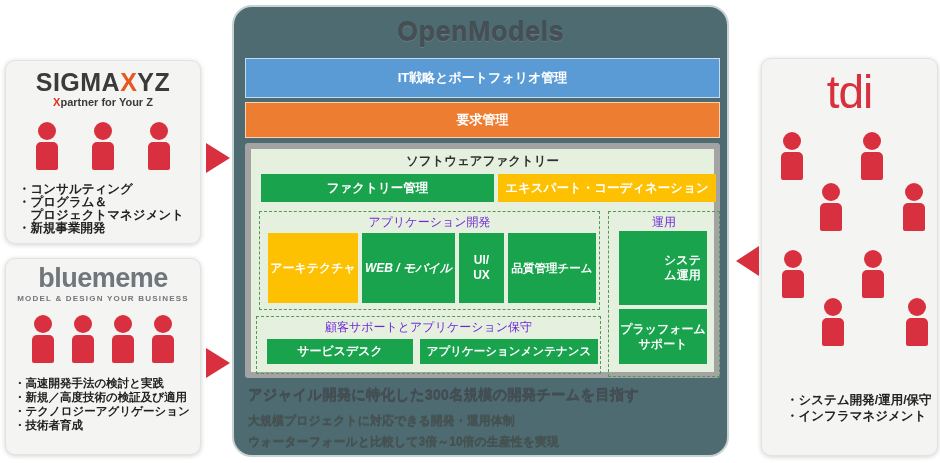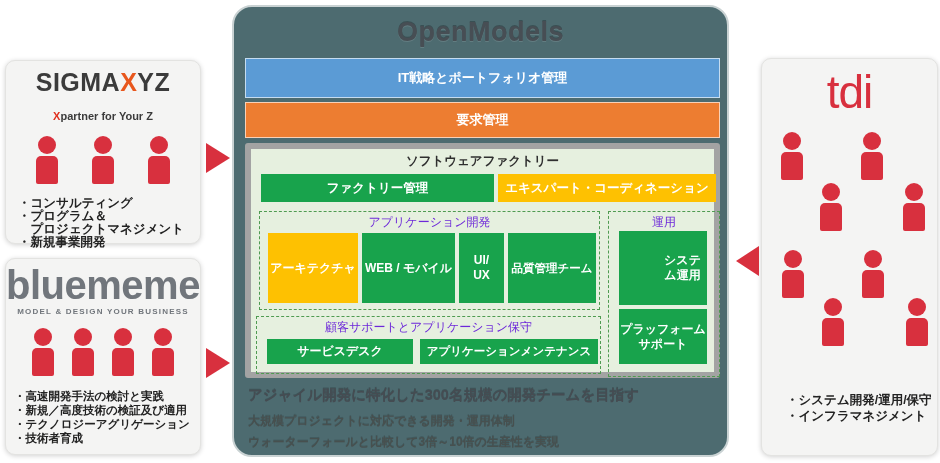--- a/index.html
+++ b/index.html
@@ -14,24 +14,24 @@
   
   .card{position:absolute;background:var(--card);border:1px solid #e3e3e1;border-radius:10px;
         box-shadow:0 1px 5px rgba(0,0,0,0.18);}
   .card-sigmaxyz{left:5px;top:60px;width:196px;height:184px;}
   .card-bluememe{left:5px;top:258px;width:196px;height:197px;}
   .card-tdi{left:761px;top:58px;width:177px;height:398px;}
 
   .sx-logo{margin-top:9px;text-align:center;font-size:25px;font-weight:bold;
            letter-spacing:0.5px;color:var(--logodark);line-height:1;}
   .sx-logo .x{color:#e8571d;}
-  .sx-tag{text-align:center;font-size:11px;font-weight:bold;color:var(--logodark);margin-top:15px;}
+  .sx-tag{text-align:center;font-size:11px;font-weight:bold;color:var(--logodark);margin-top:1px;}
   .sx-tag .x{color:#e0301e;}
 
-  .bm-logo{margin-top:6px;text-align:center;font-size:40px;font-weight:bold;
+  .bm-logo{margin-top:6px;text-align:center;font-size:27px;font-weight:bold;
            color:var(--bmgray);line-height:1;letter-spacing:-0.5px;}
   .bm-tag{text-align:center;font-size:8px;font-weight:bold;letter-spacing:1.2px;
           color:var(--bmgray);margin-top:2px;}
 
   .tdi-logo{margin-top:10px;text-align:center;font-size:46px;font-weight:normal;
             color:var(--red);line-height:1;letter-spacing:-1px;}
 
   .person{width:22px;height:48px;position:relative;flex:0 0 auto;}
   .person::before{content:"";position:absolute;top:0;left:2px;width:18px;height:18px;
                   border-radius:50%;background:var(--red);}
@@ -82,21 +82,21 @@
   .box-support{left:5px;top:167px;width:345px;height:58px;}
 
   .gbox{position:absolute;display:flex;flex-direction:column;align-items:center;
         justify-content:center;color:#fff;font-weight:bold;font-size:12px;
         text-align:center;line-height:1.25;}
   .gbox span{display:block;}
   .bg-green{background:var(--green);}
   .bg-yellow{background:var(--yellow);}
 
   .b-arch{left:8px;top:21px;width:90px;height:70px;}
-  .b-web{left:102px;top:21px;width:93px;height:70px;}
+  .b-web{left:102px;top:21px;width:93px;height:70px;font-style:italic;}
   .b-uiux{left:199px;top:21px;width:45px;height:70px;}
   .b-qa{left:248px;top:21px;width:88px;height:70px;font-size:11.5px;}
   .b-sysop{left:10px;top:19px;width:88px;height:74px;padding-left:39px;}
   .b-platform{left:10px;top:97px;width:88px;height:55px;}
   .b-desk{left:10px;top:22px;width:146px;height:25px;}
   .b-appmaint{left:163px;top:22px;width:178px;height:25px;font-size:11.5px;}
 
   .om-footer{position:absolute;left:14px;top:379px;right:6px;color:var(--inkdark);}
   .om-footer .headline{font-size:14.5px;font-weight:bold;margin-bottom:8px;
                        text-shadow:0 -1px 0 rgba(0,0,0,0.2);}

